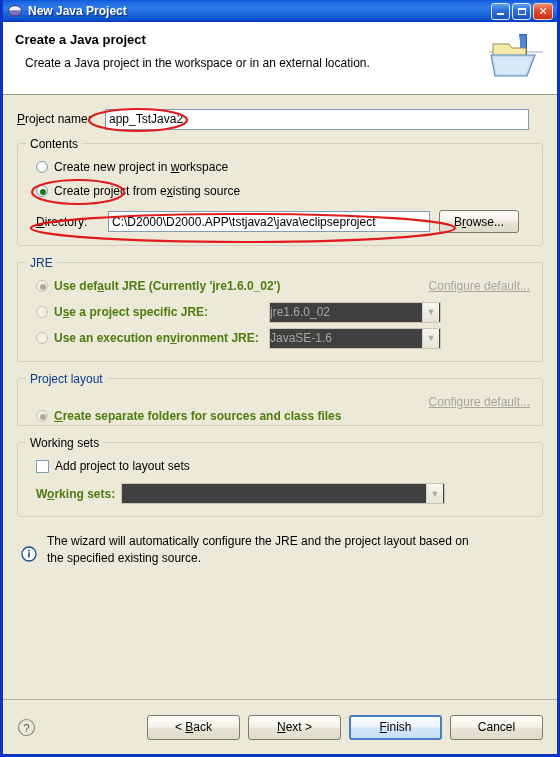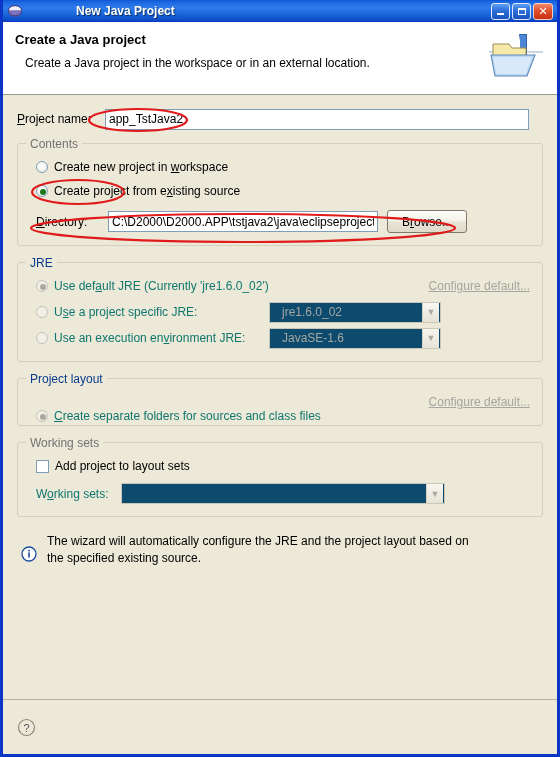--- a/index.html
+++ b/index.html
@@ -19,21 +19,20 @@
 
   
   .titlebar {
     height: 22px;
     background: linear-gradient(to bottom,
         #0a55d4 0%, #1b66e0 8%, #2f7ceb 35%,
         #1f6ee2 55%, #0c4fc8 90%, #0a35c6 100%);
     display: flex; align-items: center;
     padding: 0 2px 0 4px;
     position: relative;
-    gap: 48px;
   }
   .tb-icon { width: 16px; height: 16px; margin-right: 5px; flex: 0 0 auto; position: relative; }
   .tb-title {
     color: #ffffff; font-size: 12px; font-weight: bold;
     text-shadow: 1px 1px 1px rgba(0,0,0,0.55);
     white-space: nowrap; flex: 1 1 auto;
   }
   .tb-buttons { display: flex; gap: 2px; align-items: center; padding-right: 2px; }
   .tb-btn {
     width: 19px; height: 17px; border-radius: 3px;
@@ -65,21 +64,21 @@
   .header-sub { font-size: 12px; color: #000; margin-top: 9px; margin-left: 10px; }
   .header-icon { width: 62px; height: 58px; position: relative; flex: 0 0 auto; }
 
   
   .body { padding: 12px 14px 0 14px; position: relative; }
 
   .row { display: flex; align-items: center; }
 
   .lbl { font-size: 12px; color: #000; white-space: nowrap; }
   .lbl u { text-decoration: underline; }
-  .lbl.disabled { color: #0f766e; }
+  .lbl.disabled { color: #4d7c0f; font-weight: bold; }
 
   input.txt {
     font-family: "Liberation Sans", sans-serif;
     font-size: 12px; color: #000;
     background: #fff;
     border: 1px solid #7f9db9;
     height: 21px;
     padding: 1px 3px;
     outline: none;
   }
@@ -90,21 +89,21 @@
     border: 1px solid #d4d0c0;
     border-radius: 3px;
     margin-top: 8px;
     padding: 12px 12px 12px 14px;
     position: relative;
   }
   .group > .group-title {
     position: absolute; top: -7px; left: 8px;
     background: #ece9d8;
     padding: 0 4px;
-    font-size: 12px; color: #737373;
+    font-size: 12px; color: #000000;
   }
   .group.disabled > .group-title { color: #0a3b8c; }
 
   
   .optrow { display: flex; align-items: center; margin: 2px 0 0 0; height: 22px; }
   .radio {
     width: 12px; height: 12px; border-radius: 50%;
     border: 1px solid #7f9db9;
     background: radial-gradient(circle at 40% 35%, #ffffff 0%, #f2f2ee 60%, #dcdcd4 100%);
     margin-right: 6px; flex: 0 0 auto; position: relative;
@@ -117,23 +116,23 @@
   .radio.dis.checked::after { background: #a9a9a2; }
 
   .chk {
     width: 13px; height: 13px;
     border: 1px solid #7f9db9; background: #fff;
     margin-right: 6px; flex: 0 0 auto;
   }
 
   
   .combo {
-    height: 21px; border: 1px solid #cac7b8; background: #0c4a6e;
+    height: 21px; border: 1px solid #cac7b8; background: #404040;
     display: flex; align-items: center; justify-content: space-between;
-    font-size: 12px; color: #a6a6a0; padding-left: 12px;
+    font-size: 12px; color: #a6a6a0; padding-left: 0;
   }
   .combo .arrow {
     width: 17px; height: 19px; margin: 0 1px 0 0;
     background: linear-gradient(to bottom,#f7f6f0,#e6e3d6);
     border-left: 1px solid #d6d3c4;
     display: flex; align-items: center; justify-content: center;
     color: #a9a9a2; font-size: 9px;
   }
 
   
@@ -237,21 +236,21 @@
 
       <div class="optrow">
         <span class="radio checked"></span>
         <span class="lbl">Create project from e<u>x</u>isting source</span>
       </div>
 
       <div class="row" style="margin-top:8px;">
         <label class="lbl" style="width:72px;">
           <u>D</u>irectory:
         </label>
-        <input class="txt" type="text" style="width: 270px;" value="C:\D2000\D2000.APP\tstjava2\java\eclipseproject">
+        <input class="txt" type="text" style="width: 322px;" value="C:\D2000\D2000.APP\tstjava2\java\eclipseproject">
         <button class="btn" style="width:80px;margin-left:9px;">
           B<u>r</u>owse...
         </button>
       </div>
     </div>
 
     <div class="group disabled" style="margin-top:16px;padding:10px 12px 12px 18px;">
       <span class="group-title">JRE</span>
 
       <div class="optrow" style="justify-content:space-between;">
@@ -326,20 +325,26 @@
   </div>
 
   <div class="sep" style="bottom:54px;"></div>
   <div class="footer">
     <div class="helpbtn">
       <svg width="19" height="19" viewBox="0 0 19 19">
         <circle cx="9.5" cy="9.5" r="8" fill="#ece9d8" stroke="#8d8a7c" stroke-width="1.2"></circle>
         <text x="9.5" y="13.6" text-anchor="middle" font-family="Liberation Sans, sans-serif" font-size="11" fill="#55525f">?</text>
       </svg>
     </div>
+    <div class="footer-btns">
+      <button class="btn">&lt; <u>B</u>ack</button>
+      <button class="btn"><u>N</u>ext &gt;</button>
+      <button class="btn default"><u>F</u>inish</button>
+      <button class="btn">Cancel</button>
+    </div>
   </div>
 
   <svg class="anno" width="560" height="757" style="left:0;top:0;" viewBox="0 0 560 757">
 
     <ellipse cx="135" cy="120" rx="49" ry="11" fill="none" stroke="#e01b1b" stroke-width="2.2"></ellipse>
 
     <ellipse cx="75" cy="192" rx="46" ry="12" fill="none" stroke="#e01b1b" stroke-width="2.2"></ellipse>
 
     <ellipse cx="240" cy="228" rx="212" ry="14" fill="none" stroke="#e01b1b" stroke-width="2.2"></ellipse>
   </svg>

